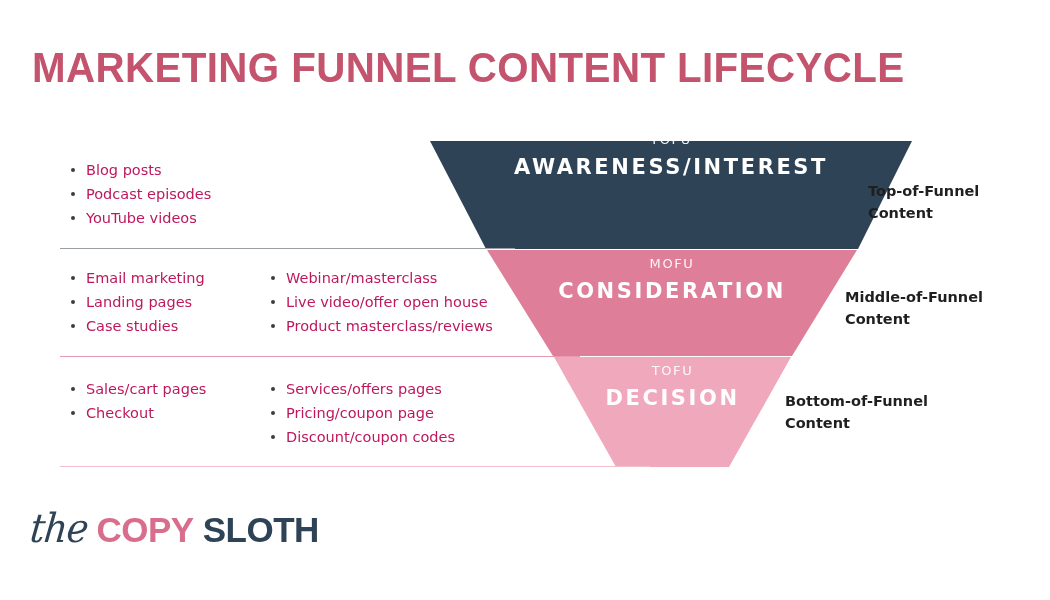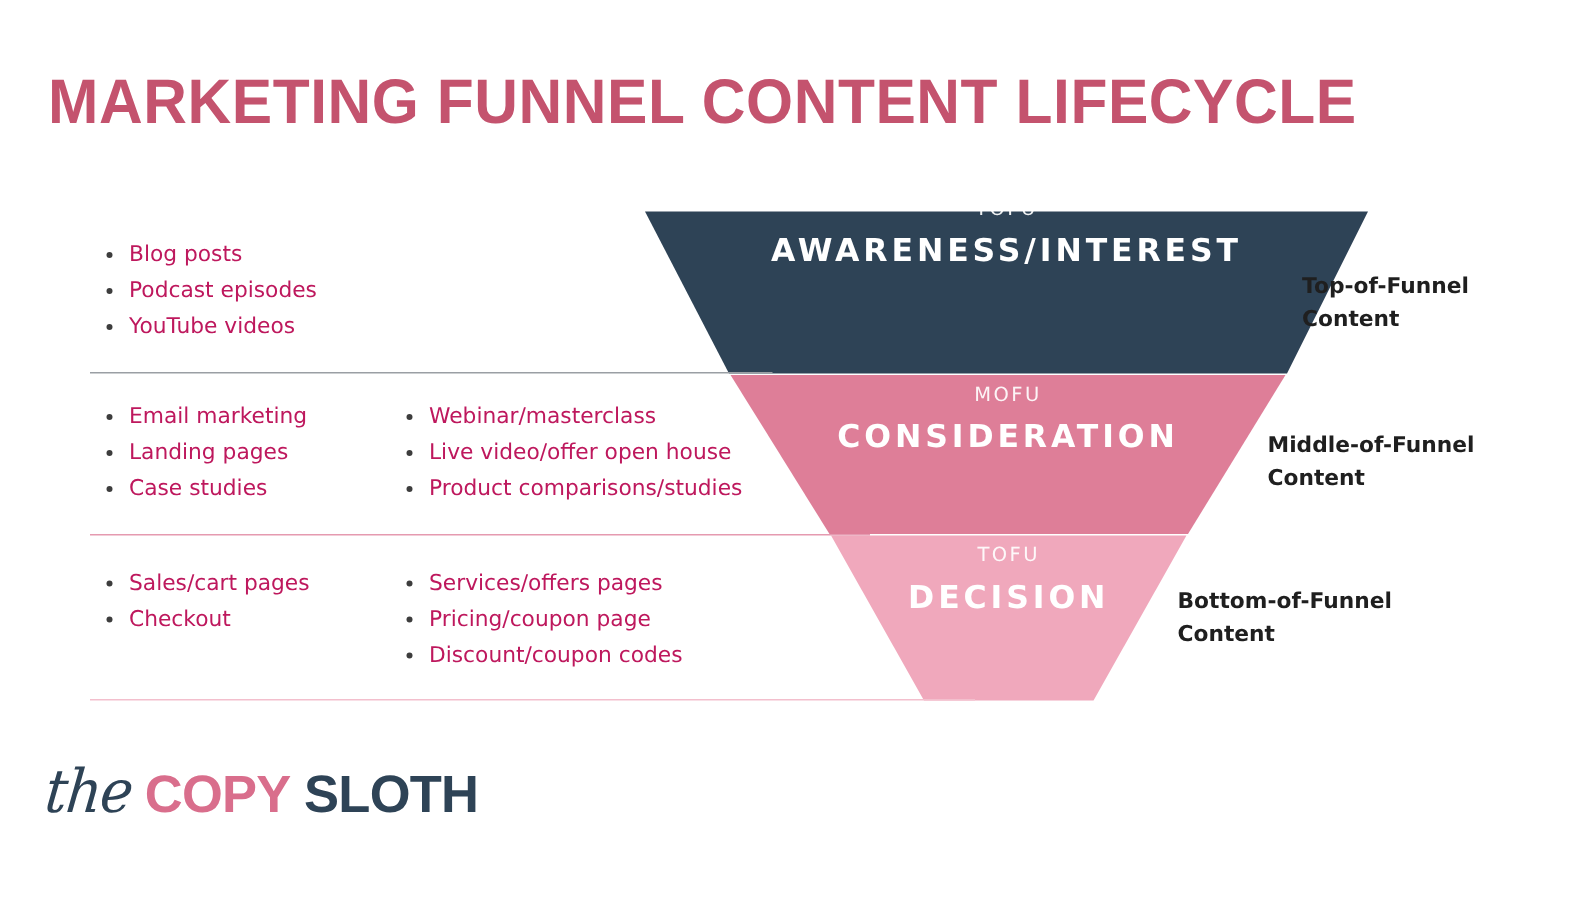--- a/index.html
+++ b/index.html
@@ -182,21 +182,21 @@
 
   <div class="bullet-group" style="left:68px; top:266px;">
     <div class="bullet-col" style="width:200px;">
       <div class="bullet-item">Email marketing</div>
       <div class="bullet-item">Landing pages</div>
       <div class="bullet-item">Case studies</div>
     </div>
     <div class="bullet-col" style="width:240px;">
       <div class="bullet-item">Webinar/masterclass</div>
       <div class="bullet-item">Live video/offer open house</div>
-      <div class="bullet-item">Product comparisons/studies</div>
+      <div class="bullet-item">Product masterclass/reviews</div>
     </div>
   </div>
 
   <div class="funnel-stage-label" style="left:487px; top:256px; width:370px;">
     <div class="stage-abbr">MOFU</div>
     <div class="stage-name">CONSIDERATION</div>
   </div>
 
   <div class="side-label" style="left:845px; top:286px;">
     <div>Middle-of-Funnel</div>

